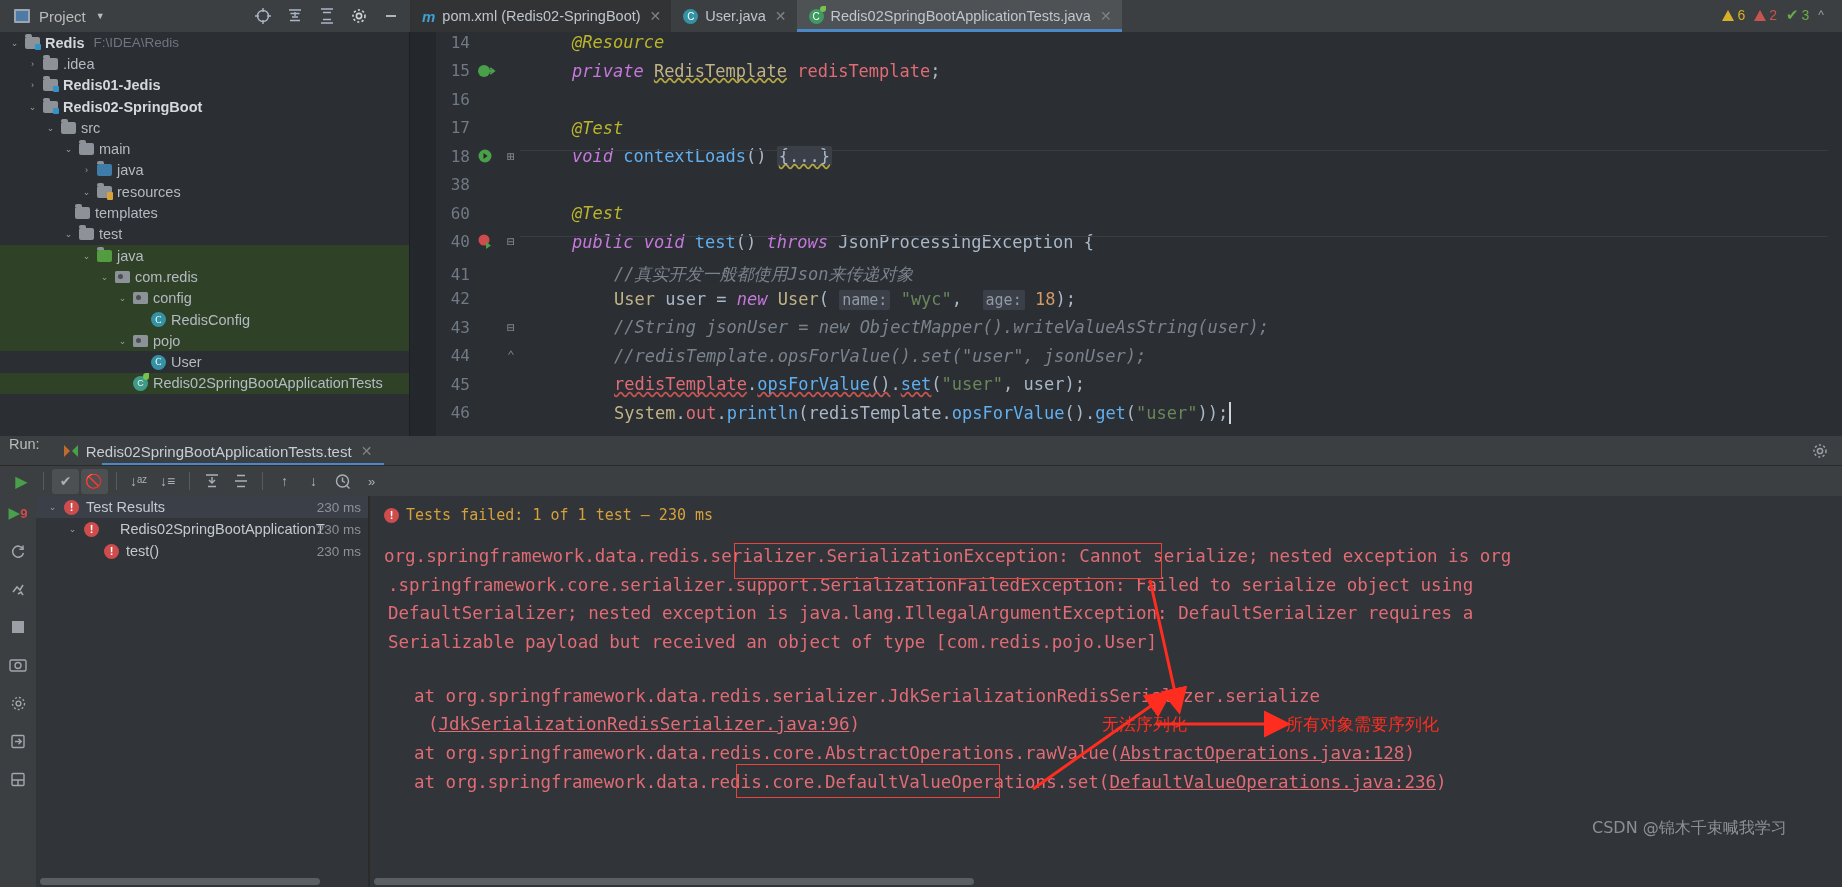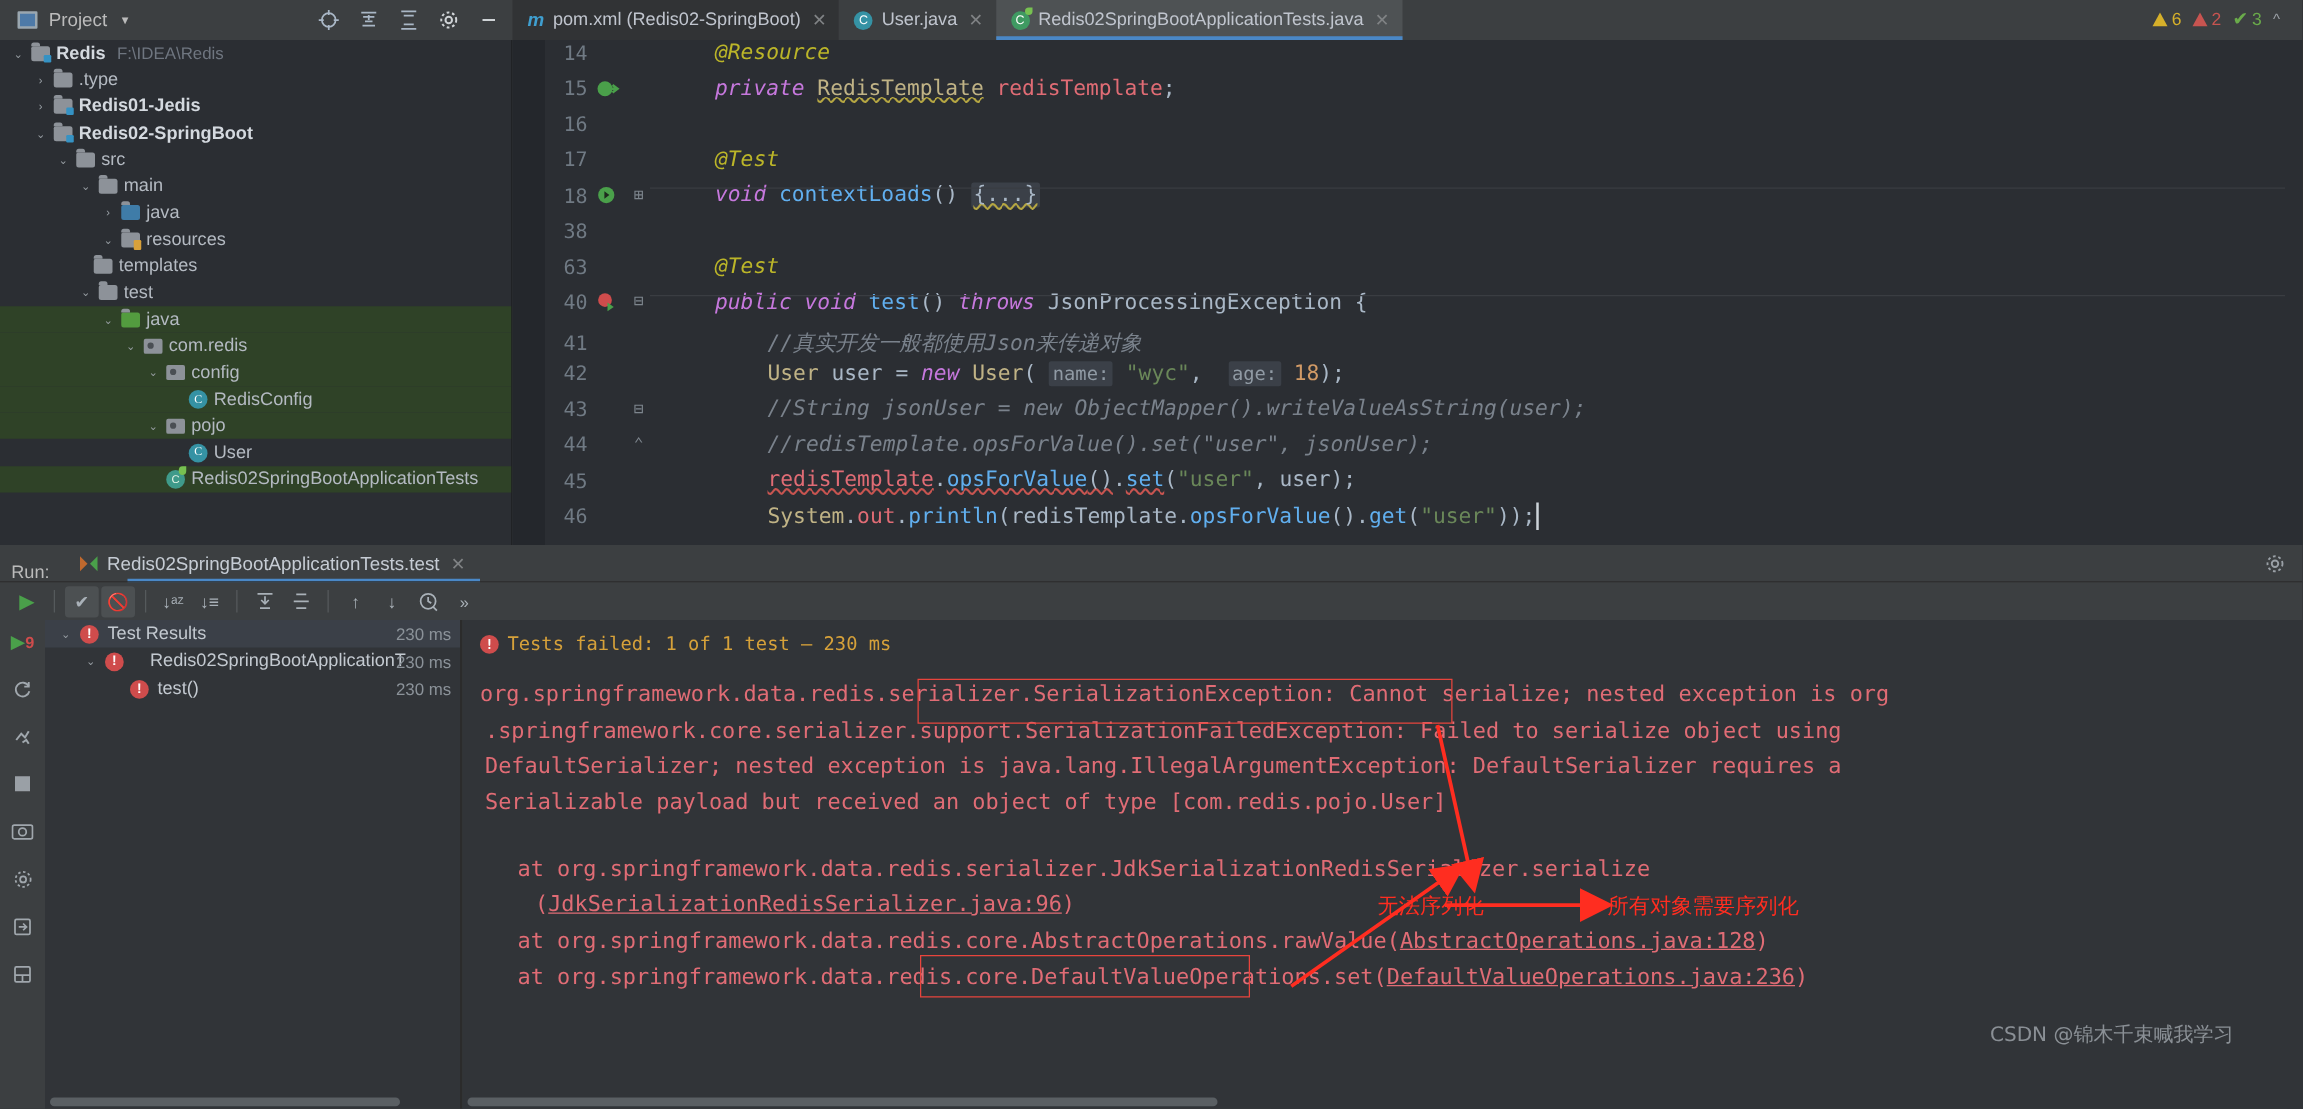--- a/index.html
+++ b/index.html
@@ -79,21 +79,21 @@
 
   .ed-markers { position: absolute; right: 0; top: 0; width: 14px; height: 404px; background: #2b2e33; }
   .insp-widget { position: absolute; right: 18px; top: 6px; display: flex; align-items: center; gap: 9px; font-size: 14px; }
   .insp-item { display: flex; align-items: center; gap: 3px; }
   .tri-y { width: 0; height: 0; border-left: 6px solid transparent; border-right: 6px solid transparent; border-bottom: 11px solid #d6b02a; position: relative; }
   .tri-y.red { border-bottom-color: #c75450; }
   .chk-g { color: #6aab4a; font-size: 15px; }
 
   
   .runpanel { position: absolute; left: 0; top: 436px; width: 1842px; height: 451px; background: #3c3f41; }
-  .run-head { position: absolute; left: 0; top: 0; width: 1842px; height: 30px; background: #3c3f41; display: flex; align-items: flex-end; }
+  .run-head { position: absolute; left: 0; top: 0; width: 1842px; height: 30px; background: #3c3f41; display: flex; align-items: flex-start; }
   .run-lbl { color: #bbbbbb; font-size: 14.5px; margin-left: 9px; }
   .run-tab { margin-left: 24px; display: flex; align-items: center; height: 30px; position: relative; padding-right: 12px; }
   .run-tab::after { content: ""; position: absolute; left: 38px; right: 0; bottom: 0; height: 3px; background: #4a88c7; }
   .run-tab-title { color: #c6ccd4; font-size: 15px; margin-left: 8px; }
   .run-tab-x { color: #808385; font-size: 14px; margin-left: 9px; }
   .rt-ic { width: 14px; height: 13px; position: relative; }
   .rt-ic::before { content: ""; position: absolute; left: 0; top: 0; border-left: 6px solid #c1692e; border-top: 6.5px solid transparent; border-bottom: 6.5px solid transparent; }
   .rt-ic::after { content: ""; position: absolute; right: 0; top: 0; border-right: 6px solid #4aa04a; border-top: 6.5px solid transparent; border-bottom: 6.5px solid transparent; }
   .run-gear { position: absolute; right: 14px; top: 7px; color: #9aa0a6; font-size: 15px; }
   .head-div { position: absolute; left: 0; top: 29px; width: 1842px; height: 1px; background: #2b2b2b; }
@@ -195,21 +195,21 @@
           <span class="fold mod"></span>
         </span>
         <span class="tlabel b">Redis</span>
         <span class="tpath">F:\IDEA\Redis</span>
       </div>
       <div class="tree-row" style="padding-left: 26px;">
         <span class="tw">›</span>
         <span style="display:inline-flex;align-items:center;margin-left:4px">
           <span class="fold"></span>
         </span>
-        <span class="tlabel">.type</span>
+        <span class="tlabel">.idea</span>
       </div>
       <div class="tree-row" style="padding-left: 26px;">
         <span class="tw">›</span>
         <span style="display:inline-flex;align-items:center;margin-left:4px">
           <span class="fold mod"></span>
         </span>
         <span class="tlabel b">Redis01-Jedis</span>
       </div>
       <div class="tree-row" style="padding-left: 26px;">
         <span class="tw">⌄</span>
@@ -321,21 +321,21 @@
               <circle cx="8" cy="10" r="6" fill="#4aa04a"></circle>
               <path d="M9 10h8M14 7l4 3-4 3" stroke="#4aa04a" stroke-width="2" fill="none"></path>
             </svg></span><span class="ctext" style="left:162px"><span class="kwp" style="font-style:italic;">private </span><span class="typ wavy-y" style="">RedisTemplate</span><span class="pln" style=""> </span><span class="fld" style="">redisTemplate</span><span class="pln" style="">;</span></span></div>
         <div class="code-line" style="top: 53px;"><span class="lnum">16</span><span class="ctext" style="left:162px"></span></div>
         <div class="code-line" style="top: 81.5px;"><span class="lnum">17</span><span class="ctext" style="left:162px"><span class="ann" style="font-style:italic;">@Test</span></span></div>
         <div class="code-line" style="top: 110px;"><span class="lnum">18</span><span class="gmark"><svg width="20" height="20" viewBox="0 0 20 20">
               <circle cx="9" cy="10" r="6.5" fill="#4aa04a"></circle>
               <path d="M7.5 7l4 3-4 3z" fill="#1e2a1e"></path>
             </svg></span><span class="fmark">⊞</span><span class="ctext" style="left:162px"><span class="kwp" style="font-style:italic;">void </span><span class="mth" style="">contextLoads</span><span class="pln" style="">() </span><span class="fold-box wavy-y" style="">{...}</span></span></div>
         <div class="code-line" style="top: 138.5px;"><span class="lnum">38</span><span class="ctext" style="left:162px"></span></div>
-        <div class="code-line" style="top: 167px;"><span class="lnum">63</span><span class="ctext" style="left:162px"><span class="ann" style="font-style:italic;">@Test</span></span></div>
+        <div class="code-line" style="top: 167px;"><span class="lnum">60</span><span class="ctext" style="left:162px"><span class="ann" style="font-style:italic;">@Test</span></span></div>
         <div class="code-line" style="top: 195.5px;"><span class="lnum">40</span><span class="gmark"><svg width="20" height="20" viewBox="0 0 20 20">
               <circle cx="8" cy="8" r="5.5" fill="#cf4c4c"></circle>
               <path d="M10 10l5 3.5-5 3.5z" fill="#4aa04a"></path>
             </svg></span><span class="fmark">⊟</span><span class="ctext" style="left:162px"><span class="kwp" style="font-style:italic;">public </span><span class="kwp" style="font-style:italic;">void </span><span class="mth" style="">test</span><span class="pln" style="">() </span><span class="kwp" style="font-style:italic;">throws </span><span class="pln" style="">JsonProcessingException {</span></span></div>
         <div class="code-line" style="top: 228px;"><span class="lnum">41</span><span class="ctext" style="left:204px"><span class="cmt" style="font-style:italic;">//真实开发一般都使用Json来传递对象</span></span></div>
         <div class="code-line" style="top: 252.5px;"><span class="lnum">42</span><span class="ctext" style="left:204px"><span class="typ" style="">User</span><span class="pln" style=""> user = </span><span class="kwp" style="font-style:italic;">new </span><span class="typ" style="">User</span><span class="pln" style="">( </span><span class="hint" style="">name:</span><span class="pln" style=""> </span><span class="str" style="">"wyc"</span><span class="pln" style="">,  </span><span class="hint" style="">age:</span><span class="pln" style=""> </span><span class="num" style="">18</span><span class="pln" style="">);</span></span></div>
         <div class="code-line" style="top: 281px;"><span class="lnum">43</span><span class="fmark">⊟</span><span class="ctext" style="left:204px"><span class="cmt" style="font-style:italic;">//String jsonUser = new ObjectMapper().writeValueAsString(user);</span></span></div>
         <div class="code-line" style="top: 309.5px;"><span class="lnum">44</span><span class="fmark">⌃</span><span class="ctext" style="left:204px"><span class="cmt" style="font-style:italic;">//redisTemplate.opsForValue().set("user", jsonUser);</span></span></div>
         <div class="code-line" style="top: 338px;"><span class="lnum">45</span><span class="ctext" style="left:204px"><span class="fld wavy-r" style="">redisTemplate</span><span class="pln" style="">.</span><span class="mth wavy-r" style="">opsForValue</span><span class="pln wavy-r" style="">()</span><span class="pln" style="">.</span><span class="mth wavy-r" style="">set</span><span class="pln" style="">(</span><span class="str" style="">"user"</span><span class="pln" style="">, user);</span></span></div>
         <div class="code-line" style="top: 366.5px;"><span class="lnum">46</span><span class="ctext" style="left:204px"><span class="typ" style="">System</span><span class="pln" style="">.</span><span class="fld" style="">out</span><span class="pln" style="">.</span><span class="mth" style="">println</span><span class="pln" style="">(redisTemplate.</span><span class="mth" style="">opsForValue</span><span class="pln" style="">().</span><span class="mth" style="">get</span><span class="pln" style="">(</span><span class="str" style="">"user"</span><span class="pln" style="">));</span></span></div>

